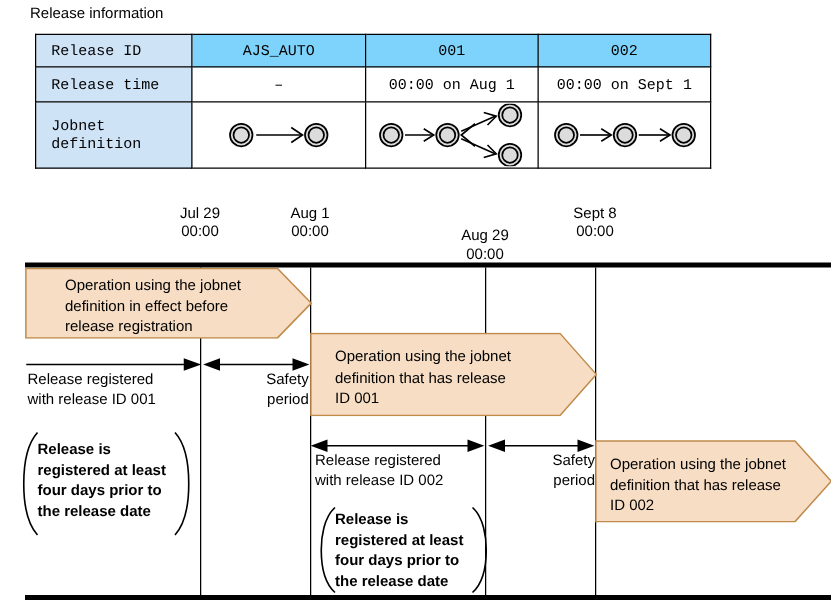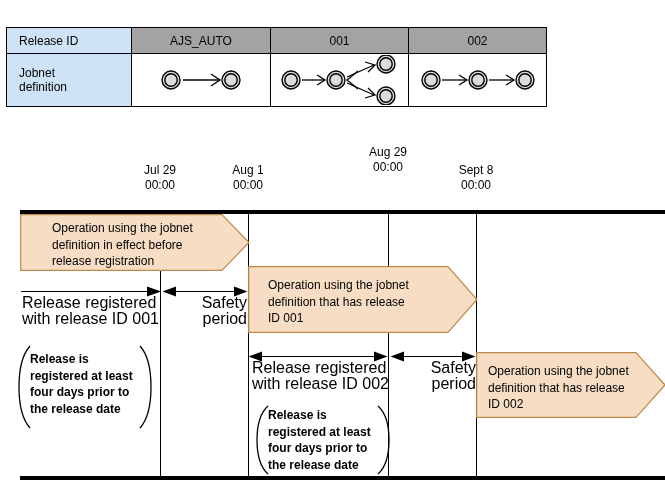--- a/index.html
+++ b/index.html
@@ -21,33 +21,34 @@
     position: absolute;
     left: 24px; top: 3px;
     font-size: 12px;
     line-height: 14px;
     white-space: nowrap;
   }
 
   
   .rel-table {
     position: absolute;
-    left: 6px; top: 27px;
+    left: 28px; top: 27px;
     border-collapse: collapse;
     table-layout: fixed;
+    font-family: Liberation Mono, monospace;
   }
   .rel-table td {
     border: 1px solid #000;
     font-size: 12px;
     text-align: center;
     vertical-align: middle;
     padding: 0 2px;
   }
   .c-head { background: #cfe3f7; text-align: left !important; padding-left: 12px !important; width: 110px; }
-  .c-pink { background: #a3a3a3; }
+  .c-pink { background: #7dd3fc; }
   .c-white { background: #ffffff; }
   .row-h1 td { height: 25px; }
   .row-h2 td { height: 27px; }
   .row-h3 td { height: 52px; }
   .col-a { width: 134px; }
   .col-b { width: 133px; margin-left: 12px; }
   .col-c { width: 133px; margin-top: 21px; }
   .headcell-multi { line-height: 14px; }
 
   
@@ -99,21 +100,21 @@
     white-space: pre-line;
     color: #000;
   }
 
   
   .dim { position: absolute; height: 9px; }
   .dim svg { display:block; }
 
   .dlabel {
     position: absolute;
-    font-size: 16px;
+    font-size: 12px;
     line-height: 16px;
     white-space: pre-line;
     text-align: left;
   }
   .dlabel.center { text-align: right; }
 
   
   .pnote { position: absolute; font-weight: bold; }
   .pnote .ptext {
     position: absolute;
@@ -121,28 +122,35 @@
     line-height: 16.5px;
     white-space: pre-line;
   }
   .pnote svg { position:absolute; left:0; top:0; display:block; }
 </style>
 </head>
 <body>
 
 <div id="canvas">
 
+  <div class="sec-title">Release information</div>
 
   <table class="rel-table">
     <tbody>
       <tr class="row-h1">
         <td class="c-head">Release ID</td>
         <td class="c-pink col-a">AJS_AUTO</td>
         <td class="c-pink col-b">001</td>
         <td class="c-pink col-c">002</td>
+      </tr>
+      <tr class="row-h2">
+        <td class="c-head">Release time</td>
+        <td class="c-white col-a">–</td>
+        <td class="c-white col-b">00:00 on Aug 1</td>
+        <td class="c-white col-c">00:00 on Sept 1</td>
       </tr>
       <tr class="row-h3">
         <td class="c-head headcell-multi"><span style="white-space:pre-line">Jobnet
 definition</span></td>
 
         <td class="c-white col-a">
           <div class="jobnet">
             <svg width="100" height="40" viewBox="0 0 100 40">
               <g stroke="#000" stroke-width="1.4" fill="#dcdcdc">
                 <circle cx="20" cy="20" r="9"></circle>
@@ -209,21 +217,21 @@
   </table>
 
   <div class="tick-label" style="left:125px; top:163px;">
     <div>Jul 29</div>
     <div>00:00</div>
   </div>
   <div class="tick-label" style="left:213px; top:163px;">
     <div>Aug 1</div>
     <div>00:00</div>
   </div>
-  <div class="tick-label" style="left:353px; top:145px;">
+  <div class="tick-label" style="left:353px; top:181px;">
     <div>Aug 29</div>
     <div>00:00</div>
   </div>
   <div class="tick-label" style="left:441px; top:163px;">
     <div>Sept 8</div>
     <div>00:00</div>
   </div>
 
   <div class="tl-axis"></div>
 

